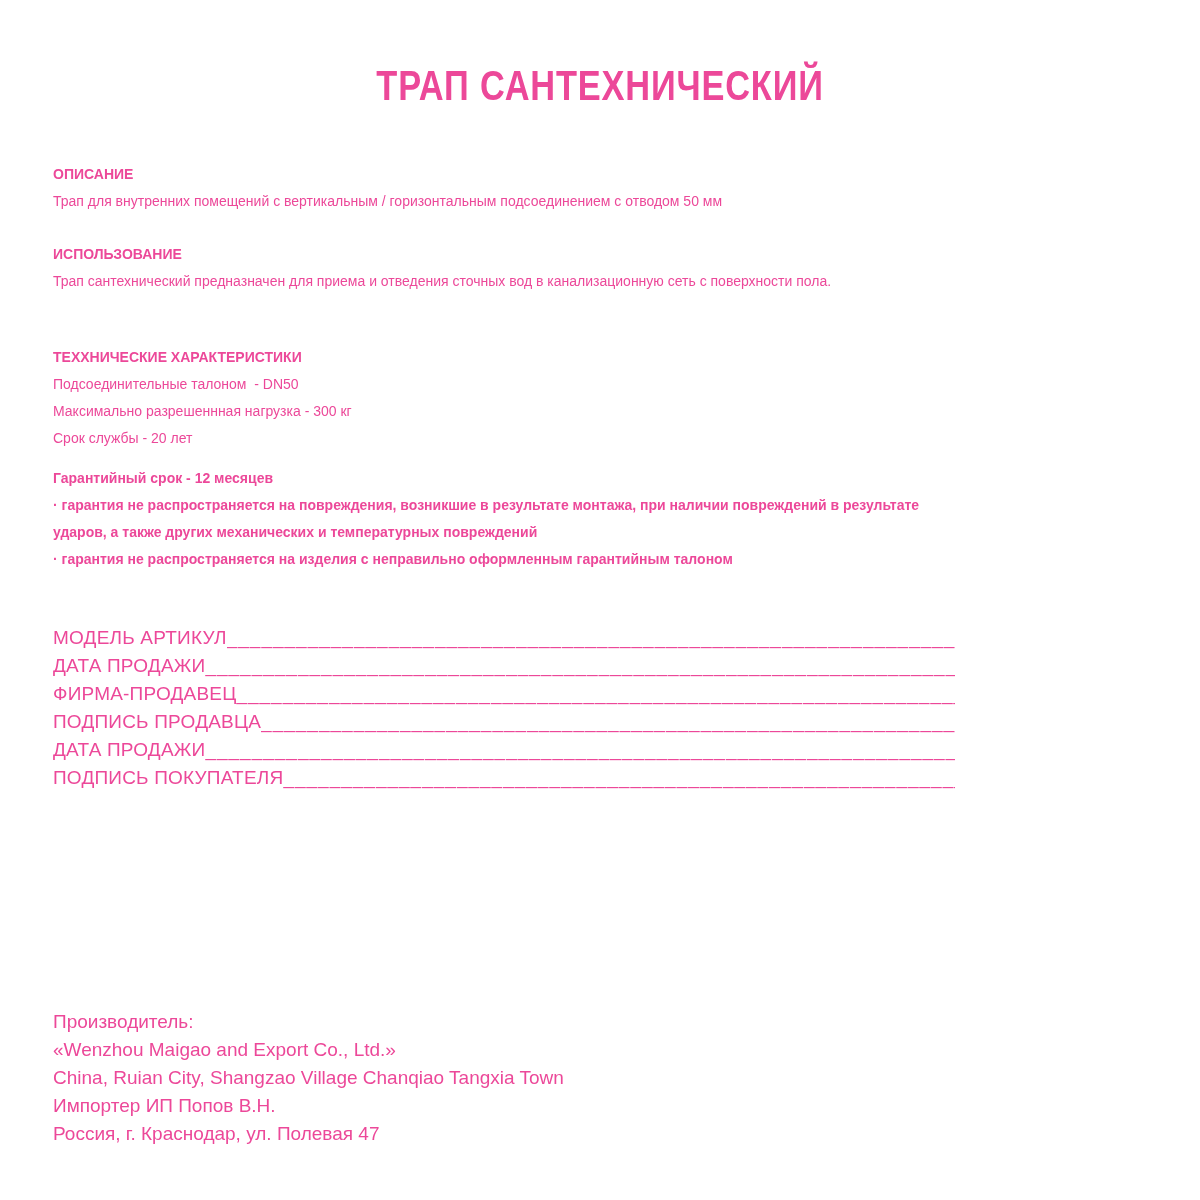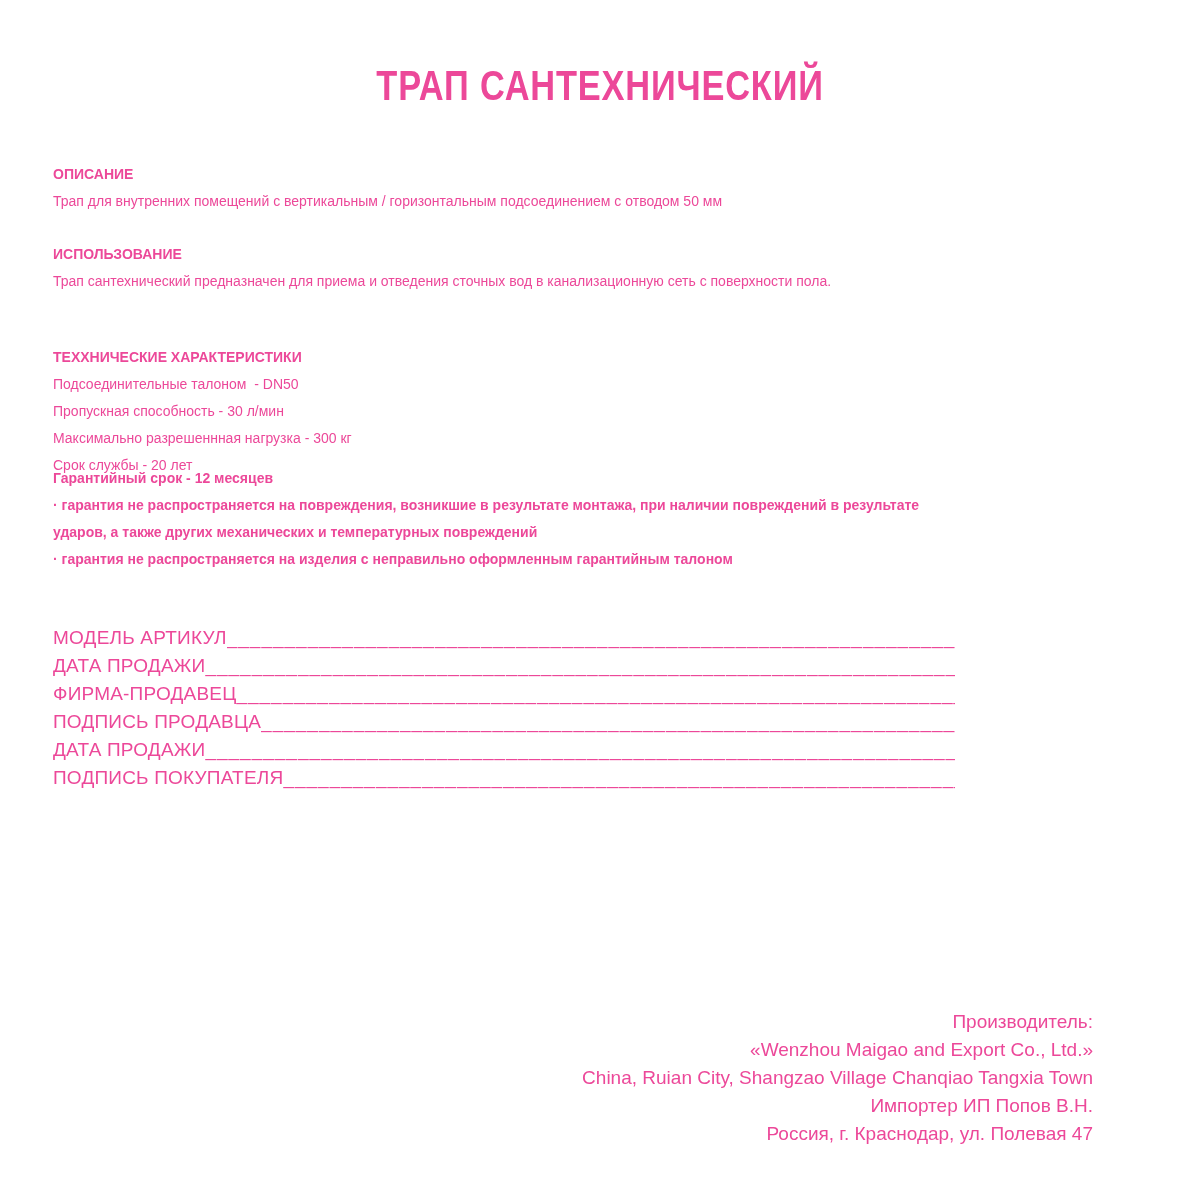--- a/index.html
+++ b/index.html
@@ -53,21 +53,21 @@
   }
   .form-label { white-space: nowrap; letter-spacing: 0.2px; }
   .fill-line {
     flex: 1;
     overflow: hidden;
     white-space: nowrap;
     letter-spacing: 1px;
   }
 
   .manufacturer-block { top: 1008px; font-size: 19px; line-height: 28px; }
-  .manufacturer-block .line { white-space: pre; text-align: right; }
+  .manufacturer-block .line { white-space: pre; }
 </style>
 </head>
 <body>
 
 <div class="doc">
 
   <div class="title">ТРАП САНТЕХНИЧЕСКИЙ</div>
 
   <div class="content sec sec-description">
     <div class="heading">ОПИСАНИЕ</div>
@@ -76,21 +76,20 @@
 
   <div class="content sec sec-usage">
     <div class="heading">ИСПОЛЬЗОВАНИЕ</div>
     <div class="body">Трап сантехнический предназначен для приема и отведения сточных вод в канализационную сеть с поверхности пола.</div>
   </div>
 
   <div class="content sec sec-tech">
     <div class="heading">ТЕХХНИЧЕСКИЕ ХАРАКТЕРИСТИКИ</div>
     <div>
         <div class="line">Подсоединительные талоном  - DN50</div>
-        <div class="line">Пропускная способность - 30 л/мин</div>
         <div class="line">Максимально разрешеннная нагрузка - 300 кг</div>
         <div class="line">Срок службы - 20 лет</div>
       </div>
   </div>
 
   <div class="content sec sec-warranty">
     <div>
         <div class="line">Гарантийный срок - 12 месяцев</div>
         <div class="line">· гарантия не распространяется на повреждения, возникшие в результате монтажа, при наличии повреждений в результате</div>
         <div class="line">ударов, а также других механических и температурных повреждений</div>

